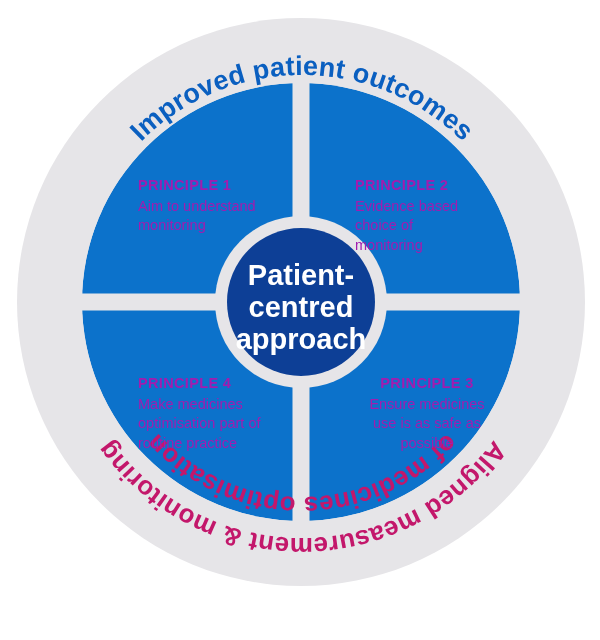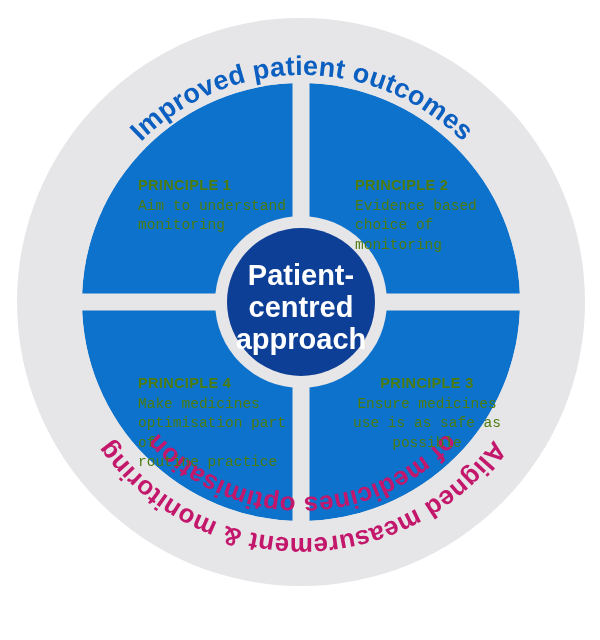--- a/index.html
+++ b/index.html
@@ -40,36 +40,35 @@
     letter-spacing: 0.2px;
   }
   .center-text {
     font-family: "Liberation Sans", sans-serif;
     font-weight: bold;
     font-size: 29px;
     fill: #ffffff;
   }
   .quad-block {
     position: absolute;
-    color: #4d7c0f;
+    color: #a21caf;
     font-family: "Liberation Sans", sans-serif;
     font-size: 14.5px;
     line-height: 19.5px;
   }
   .quad-title {
     font-weight: bold;
     font-size: 14.5px;
     letter-spacing: 0.35px;
     display: block;
     margin-bottom: 1px;
   }
   .quad-body {
     display: block;
     font-weight: normal;
-    font-family: Liberation Mono, monospace;
   }
   .q1 { left: 138px; top: 176px; width: 150px; text-align: left; }
   .q2 { left: 355px; top: 176px; width: 152px; text-align: left; }
   .q4 { left: 138px; top: 374px; width: 160px; text-align: left; }
   .q3 { left: 347px; top: 374px; width: 160px; text-align: center; }
 </style>
 </head>
 <body>
 
 <div id="diagram-root">

